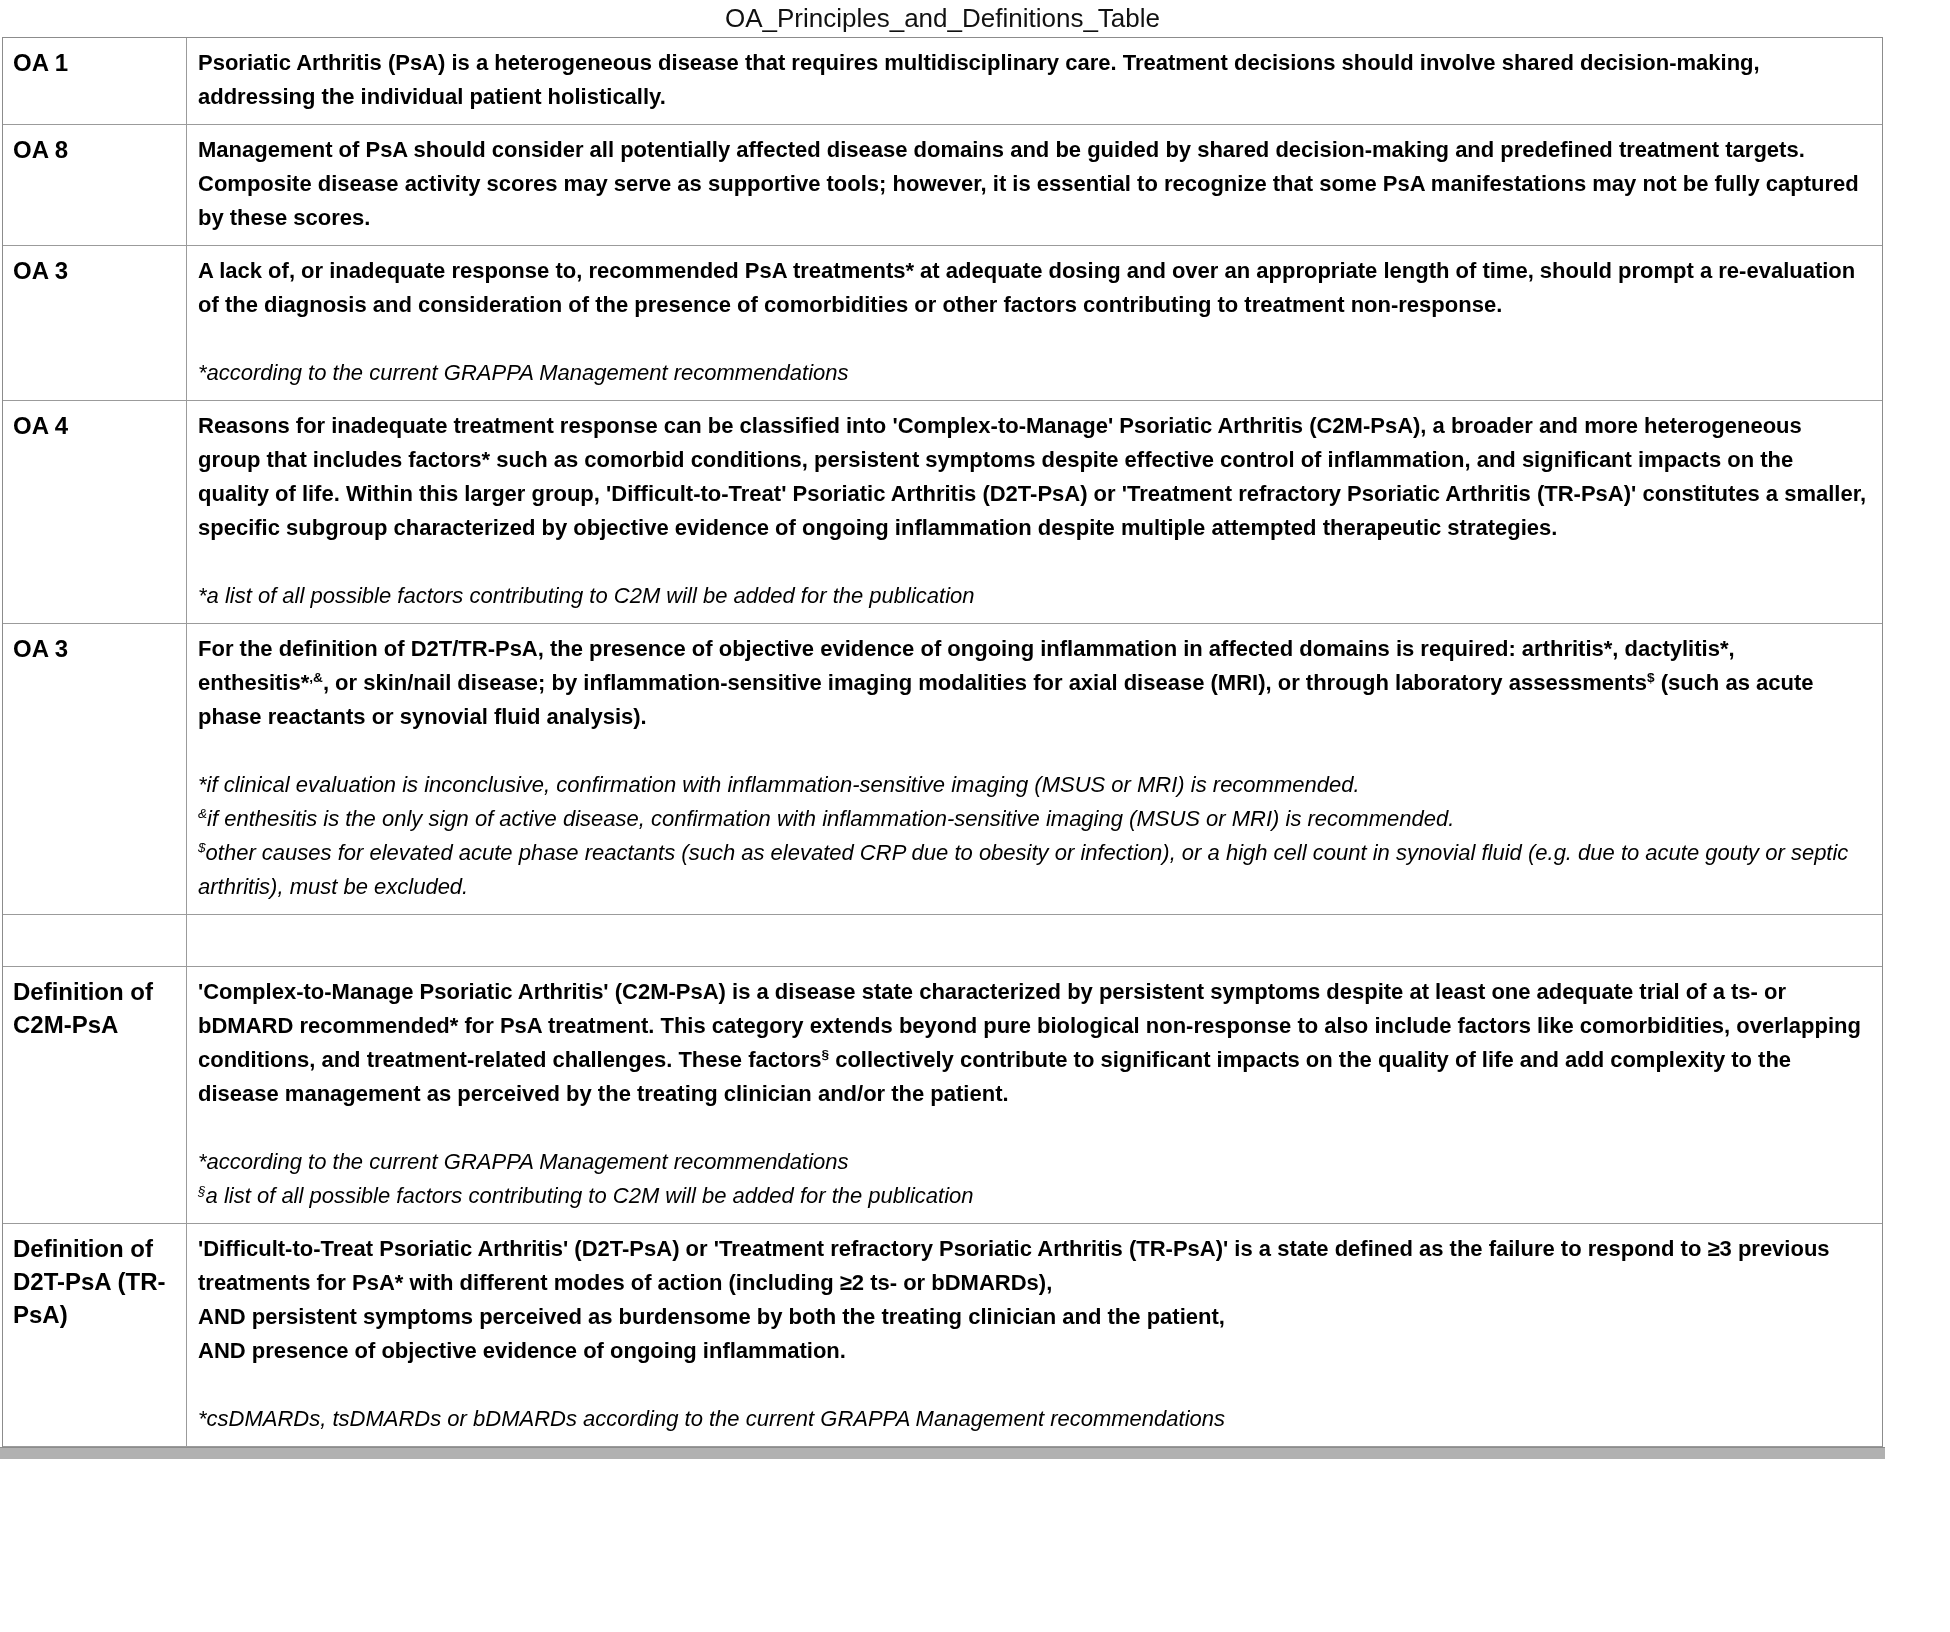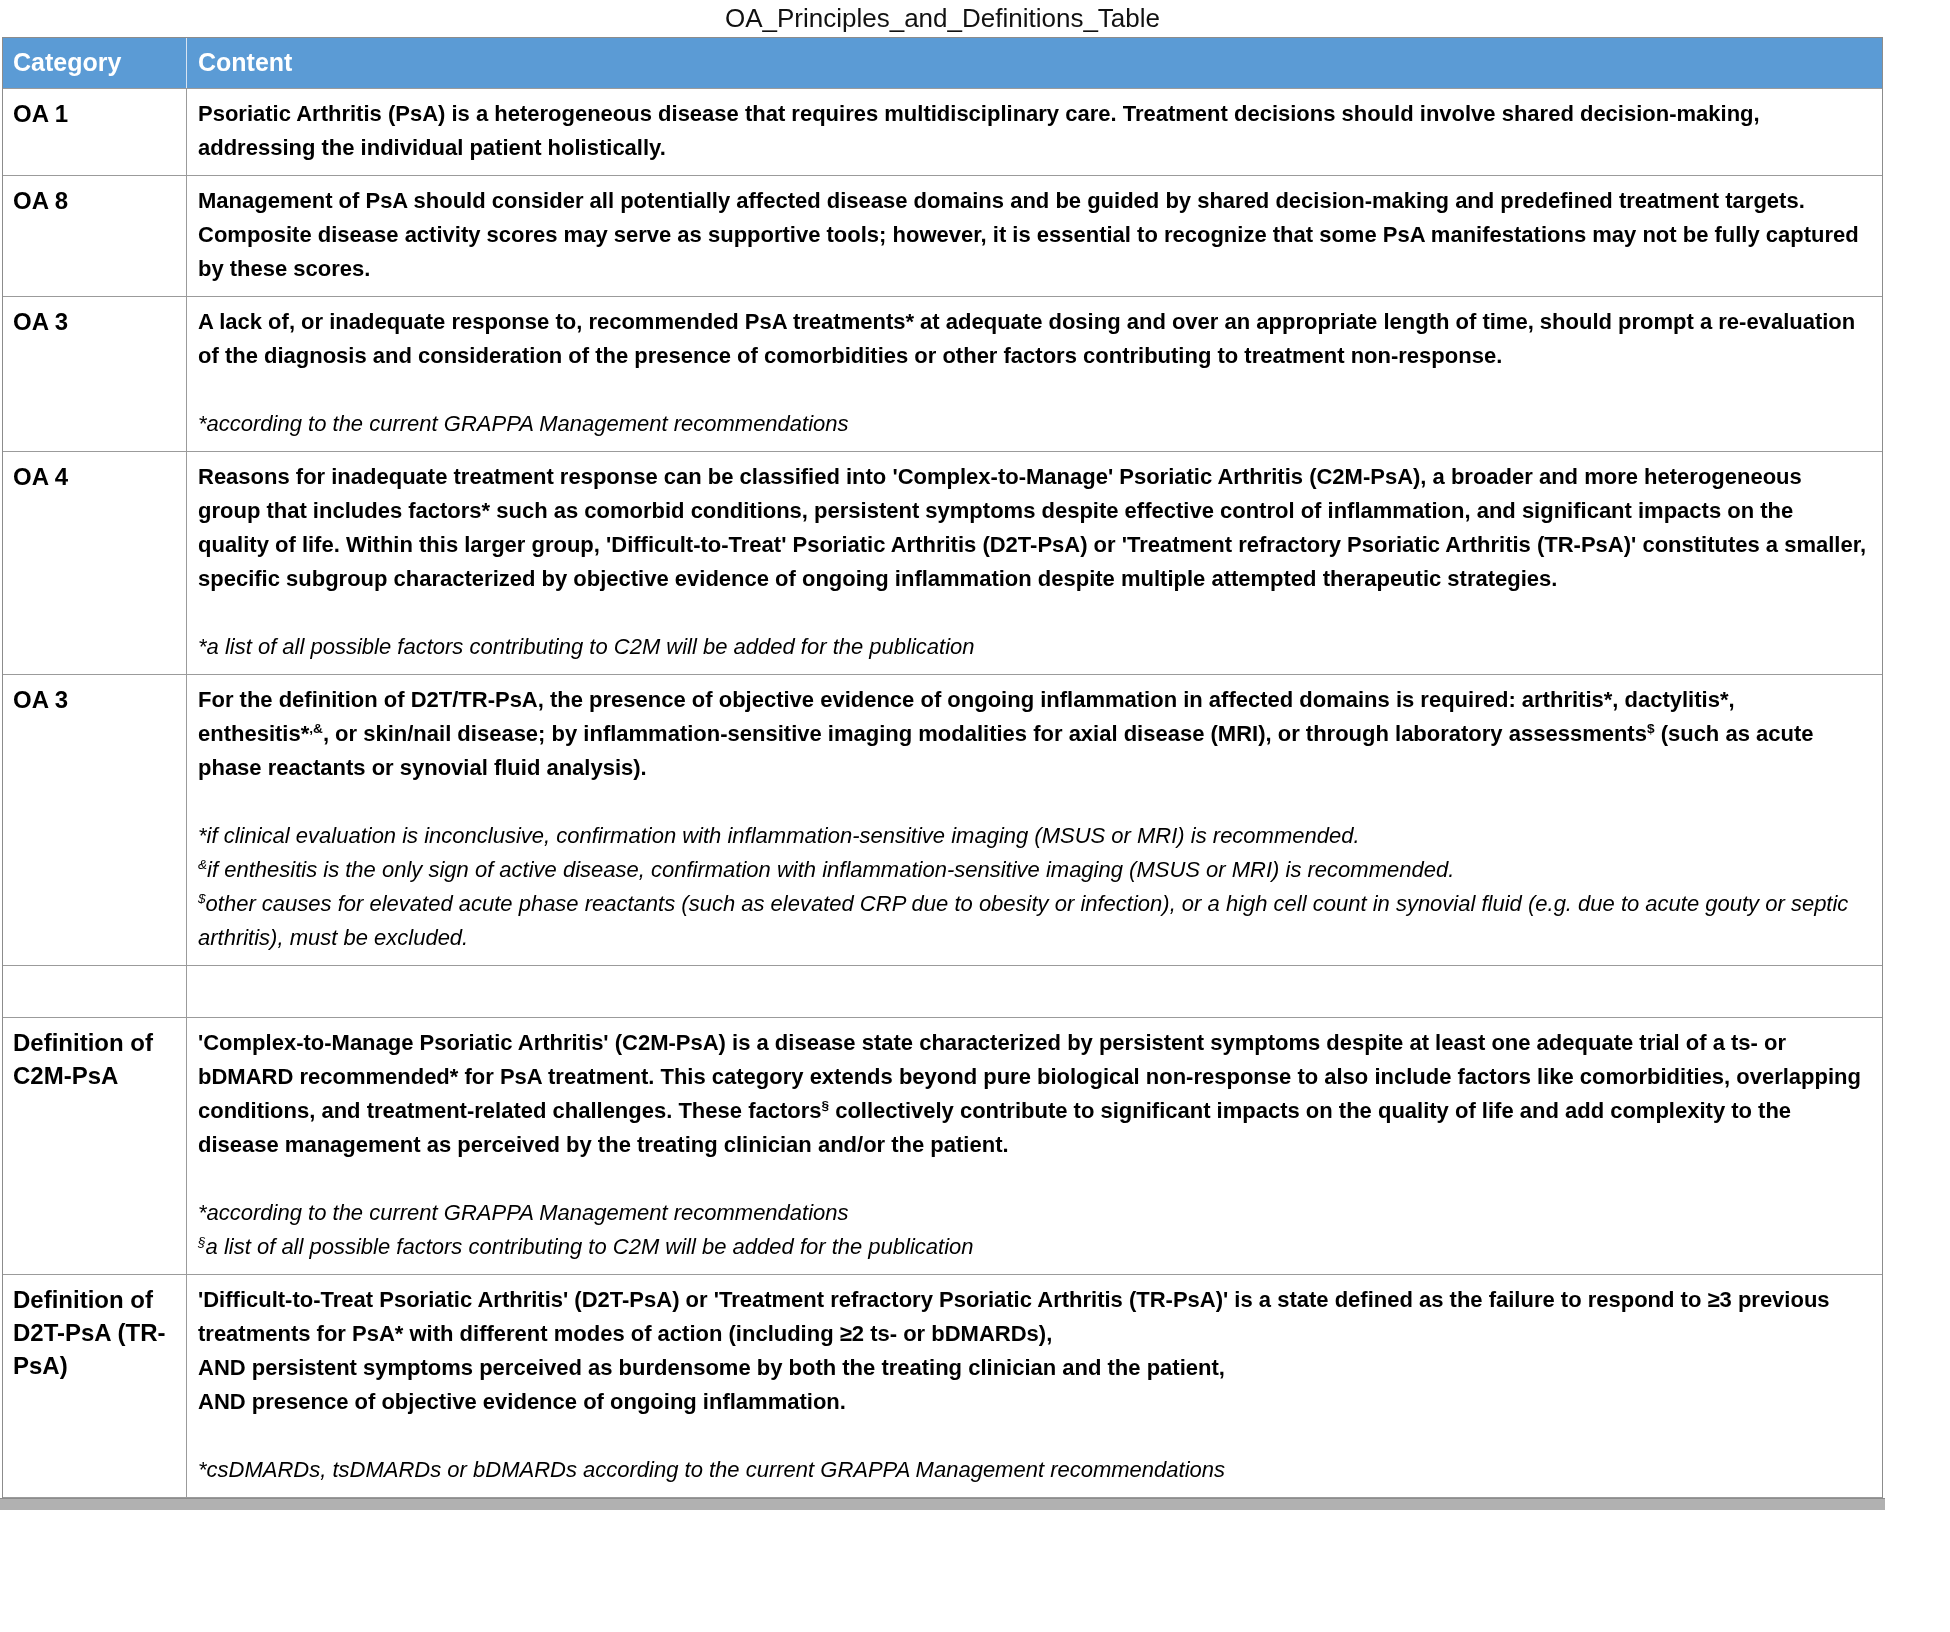--- a/index.html
+++ b/index.html
@@ -74,24 +74,20 @@
   }
 </style>
 </head>
 <body>
 
 <div class="page">
 
   <div class="doc-title">OA_Principles_and_Definitions_Table</div>
 
   <div class="data-table">
-    <div class="t-row header-row">
-      <div class="cat-cell">Category</div>
-      <div class="content-cell">Content</div>
-    </div>
     <div id="rows-host">
   <div class="t-row">
     <div class="cat-cell">OA 1</div>
     <div class="content-cell">
             <div class="para bold">Psoriatic Arthritis (PsA) is a heterogeneous disease that requires multidisciplinary care. Treatment decisions should involve shared decision-making, addressing the individual patient holistically.</div>
           </div>
   </div>
 
   <div class="t-row">
     <div class="cat-cell">OA 8</div>

